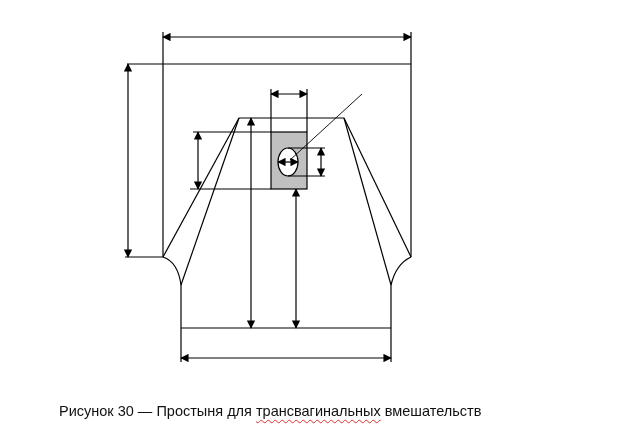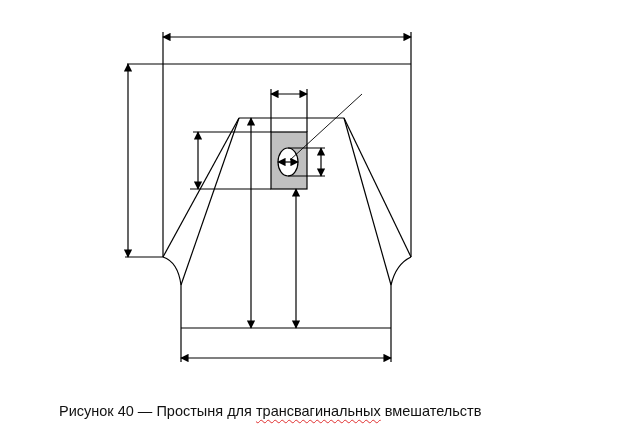--- a/index.html
+++ b/index.html
@@ -106,14 +106,14 @@
       <line x1="251" y1="118" x2="251" y2="328" marker-start="url(#arr)" marker-end="url(#arr)"></line>
     </g>
 
     <g>
       <line x1="296" y1="189" x2="296" y2="328" marker-start="url(#arr)" marker-end="url(#arr)"></line>
     </g>
   </g>
 </svg>
 
 <div class="caption">
-  <span>Рисунок 40 — Простыня для </span><span class="spell">трансвагинальных</span><span> вмешательств</span>
+  <span>Рисунок 30 — Простыня для </span><span class="spell">трансвагинальных</span><span> вмешательств</span>
 </div>
 
 </body></html>

